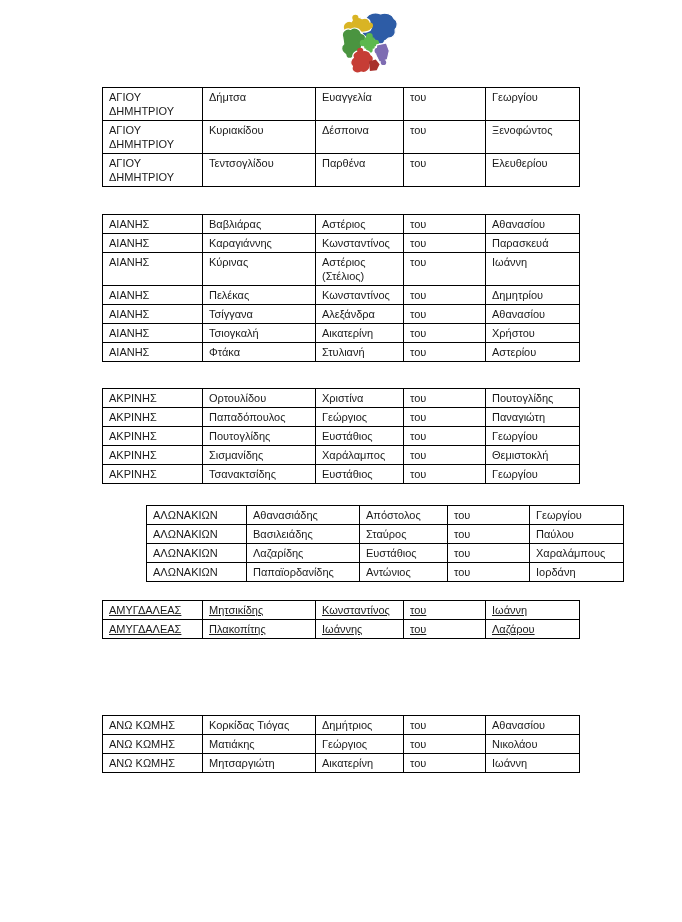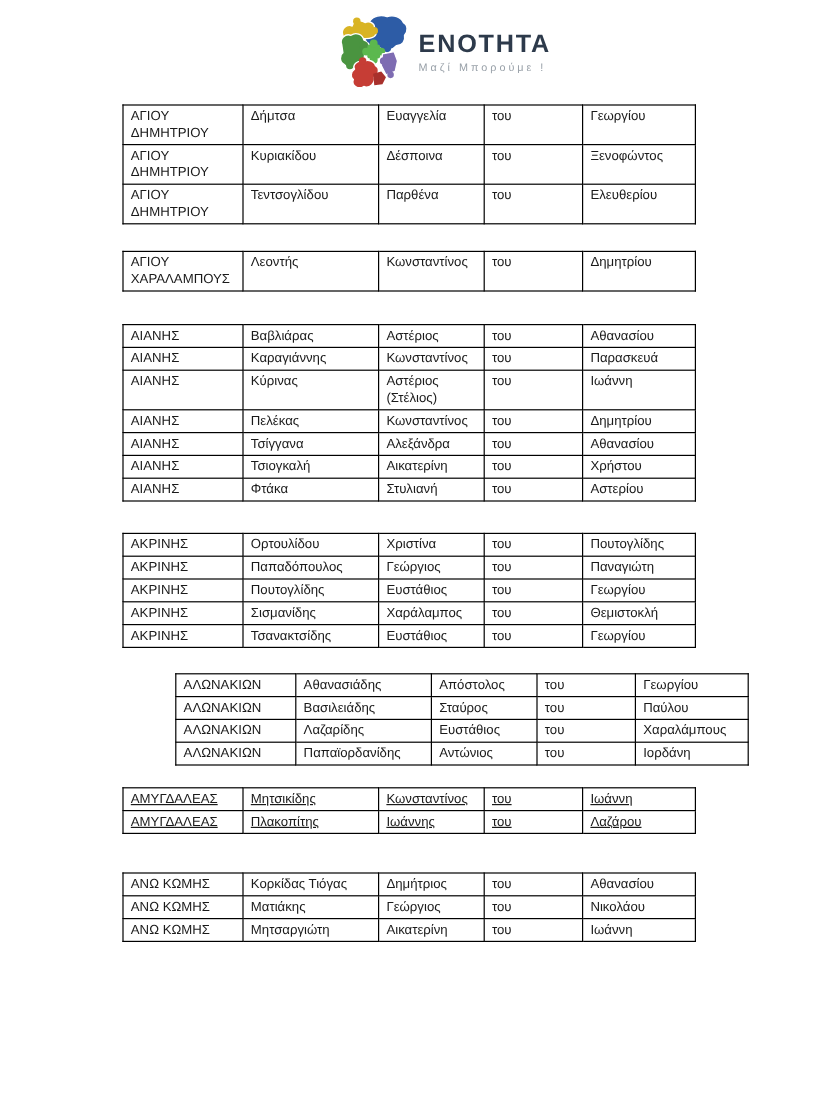--- a/index.html
+++ b/index.html
@@ -92,24 +92,20 @@
         <circle cx="45" cy="41" r="3.2" fill="#7e6cb2"></circle>
         <circle cx="51" cy="53" r="2.8" fill="#7e6cb2"></circle>
       </g>
 
       <g>
         <path stroke="#ffffff" stroke-width="1.2" stroke-linejoin="round" d="M20 48 C18 44 23 40 27 42 C31 39 37 41 38 45 C42 47 41 53 37 55 C38 60 33 65 28 63 C23 66 17 62 19 57 C16 55 17 50 20 48 Z" fill="#c63d35"></path>
         <circle cx="27" cy="41" r="3.2" fill="#c63d35"></circle>
         <path d="M36 52 L43 50 L47 55 L44 61 L37 62 Z" fill="#a8302c"></path>
       </g>
     </svg>
-    <div class="logo-text">
-      <div class="logo-title">ΕΝΟΤΗΤΑ</div>
-      <div class="logo-tagline">Μαζί Μπορούμε !</div>
-    </div>
   </header>
 
   <main id="tables">
       <table class="roster" style="margin-top: 12px;">
         <colgroup>
           <col style="width: 100px;">
           <col style="width: 113px;">
           <col style="width: 88px;">
           <col style="width: 82px;">
           <col style="width: 94px;">
@@ -131,38 +127,20 @@
           </tr>
           <tr>
             <td>ΑΓΙΟΥ ΔΗΜΗΤΡΙΟΥ</td>
             <td>Τεντσογλίδου</td>
             <td>Παρθένα</td>
             <td>του</td>
             <td>Ελευθερίου</td>
           </tr>
         </tbody>
       </table>
-      <table class="roster" style="margin-top: 22px;">
-        <colgroup>
-          <col style="width: 100px;">
-          <col style="width: 113px;">
-          <col style="width: 88px;">
-          <col style="width: 82px;">
-          <col style="width: 94px;">
-        </colgroup>
-        <tbody>
-          <tr>
-            <td>ΑΓΙΟΥ ΧΑΡΑΛΑΜΠΟΥΣ</td>
-            <td>Λεοντής</td>
-            <td>Κωνσταντίνος</td>
-            <td>του</td>
-            <td>Δημητρίου</td>
-          </tr>
-        </tbody>
-      </table>
       <table class="roster" style="margin-top: 27px;">
         <colgroup>
           <col style="width: 100px;">
           <col style="width: 113px;">
           <col style="width: 88px;">
           <col style="width: 82px;">
           <col style="width: 94px;">
         </colgroup>
         <tbody>
           <tr>
@@ -319,21 +297,21 @@
           </tr>
           <tr>
             <td>ΑΜΥΓΔΑΛΕΑΣ</td>
             <td>Πλακοπίτης</td>
             <td>Ιωάννης</td>
             <td>του</td>
             <td>Λαζάρου</td>
           </tr>
         </tbody>
       </table>
-      <table class="roster" style="margin-top: 32px;">
+      <table class="roster" style="margin-top: 76px;">
         <colgroup>
           <col style="width: 100px;">
           <col style="width: 113px;">
           <col style="width: 88px;">
           <col style="width: 82px;">
           <col style="width: 94px;">
         </colgroup>
         <tbody>
           <tr>
             <td>ΑΝΩ ΚΩΜΗΣ</td>

